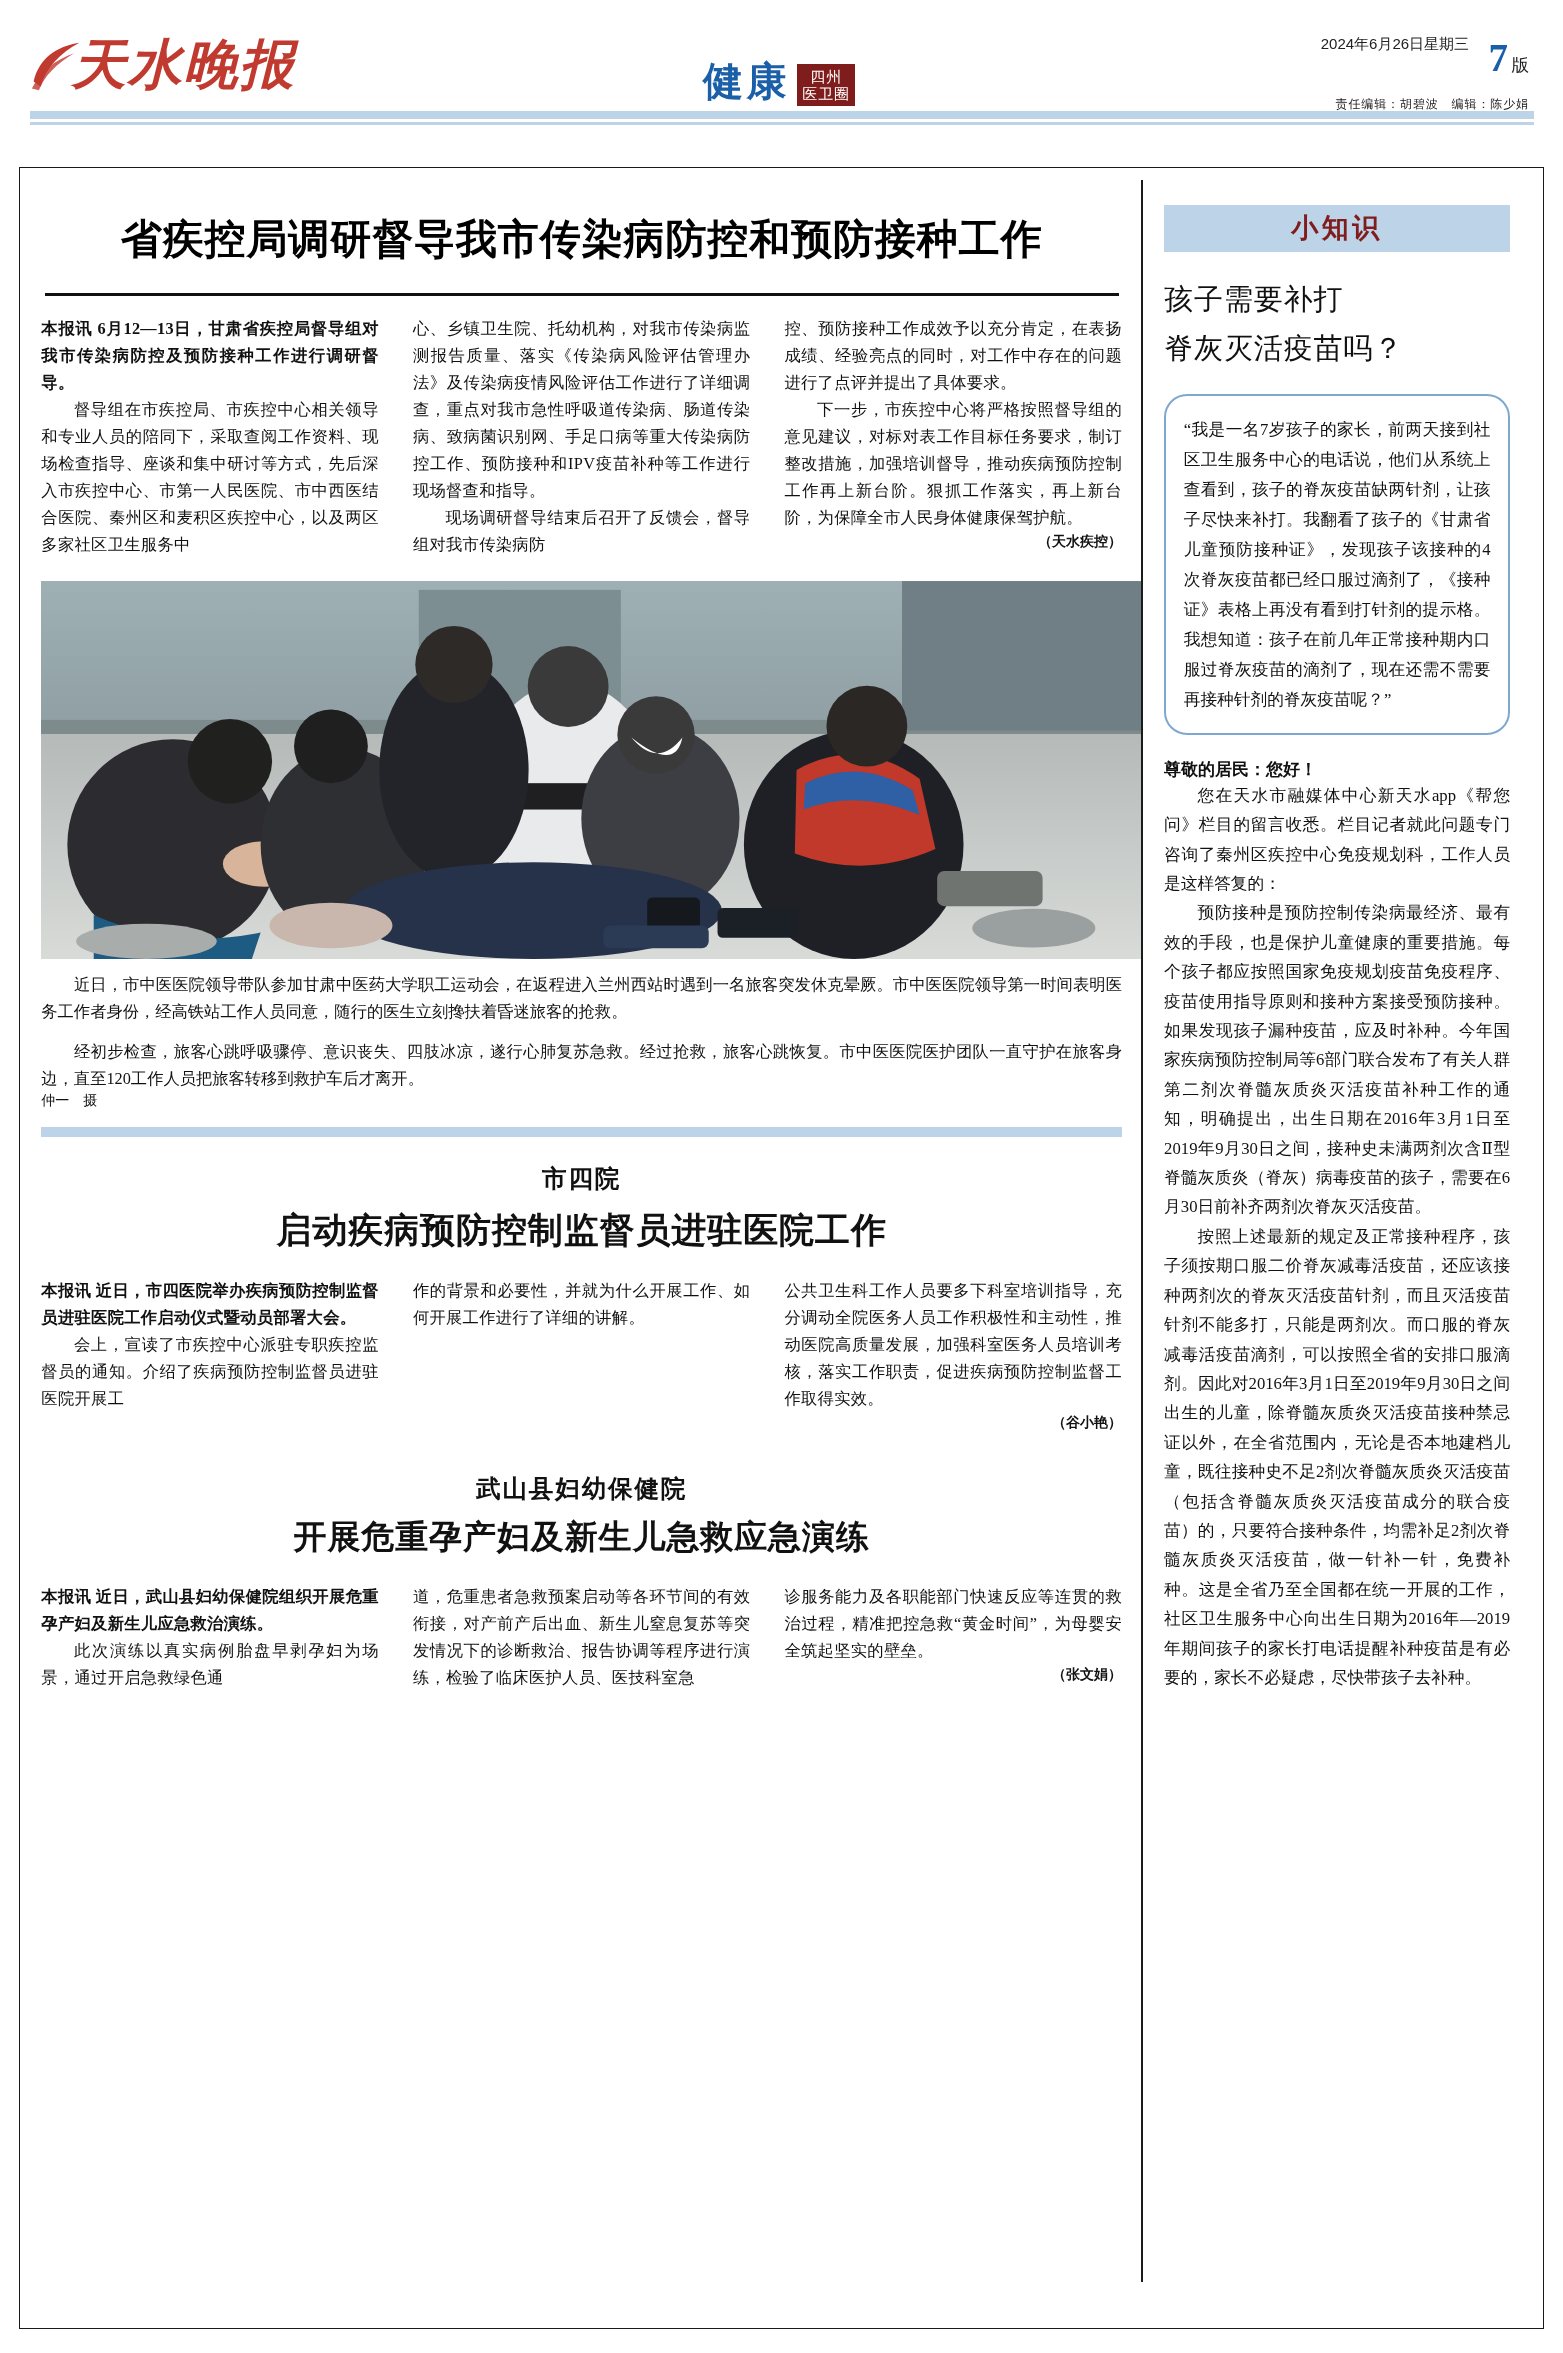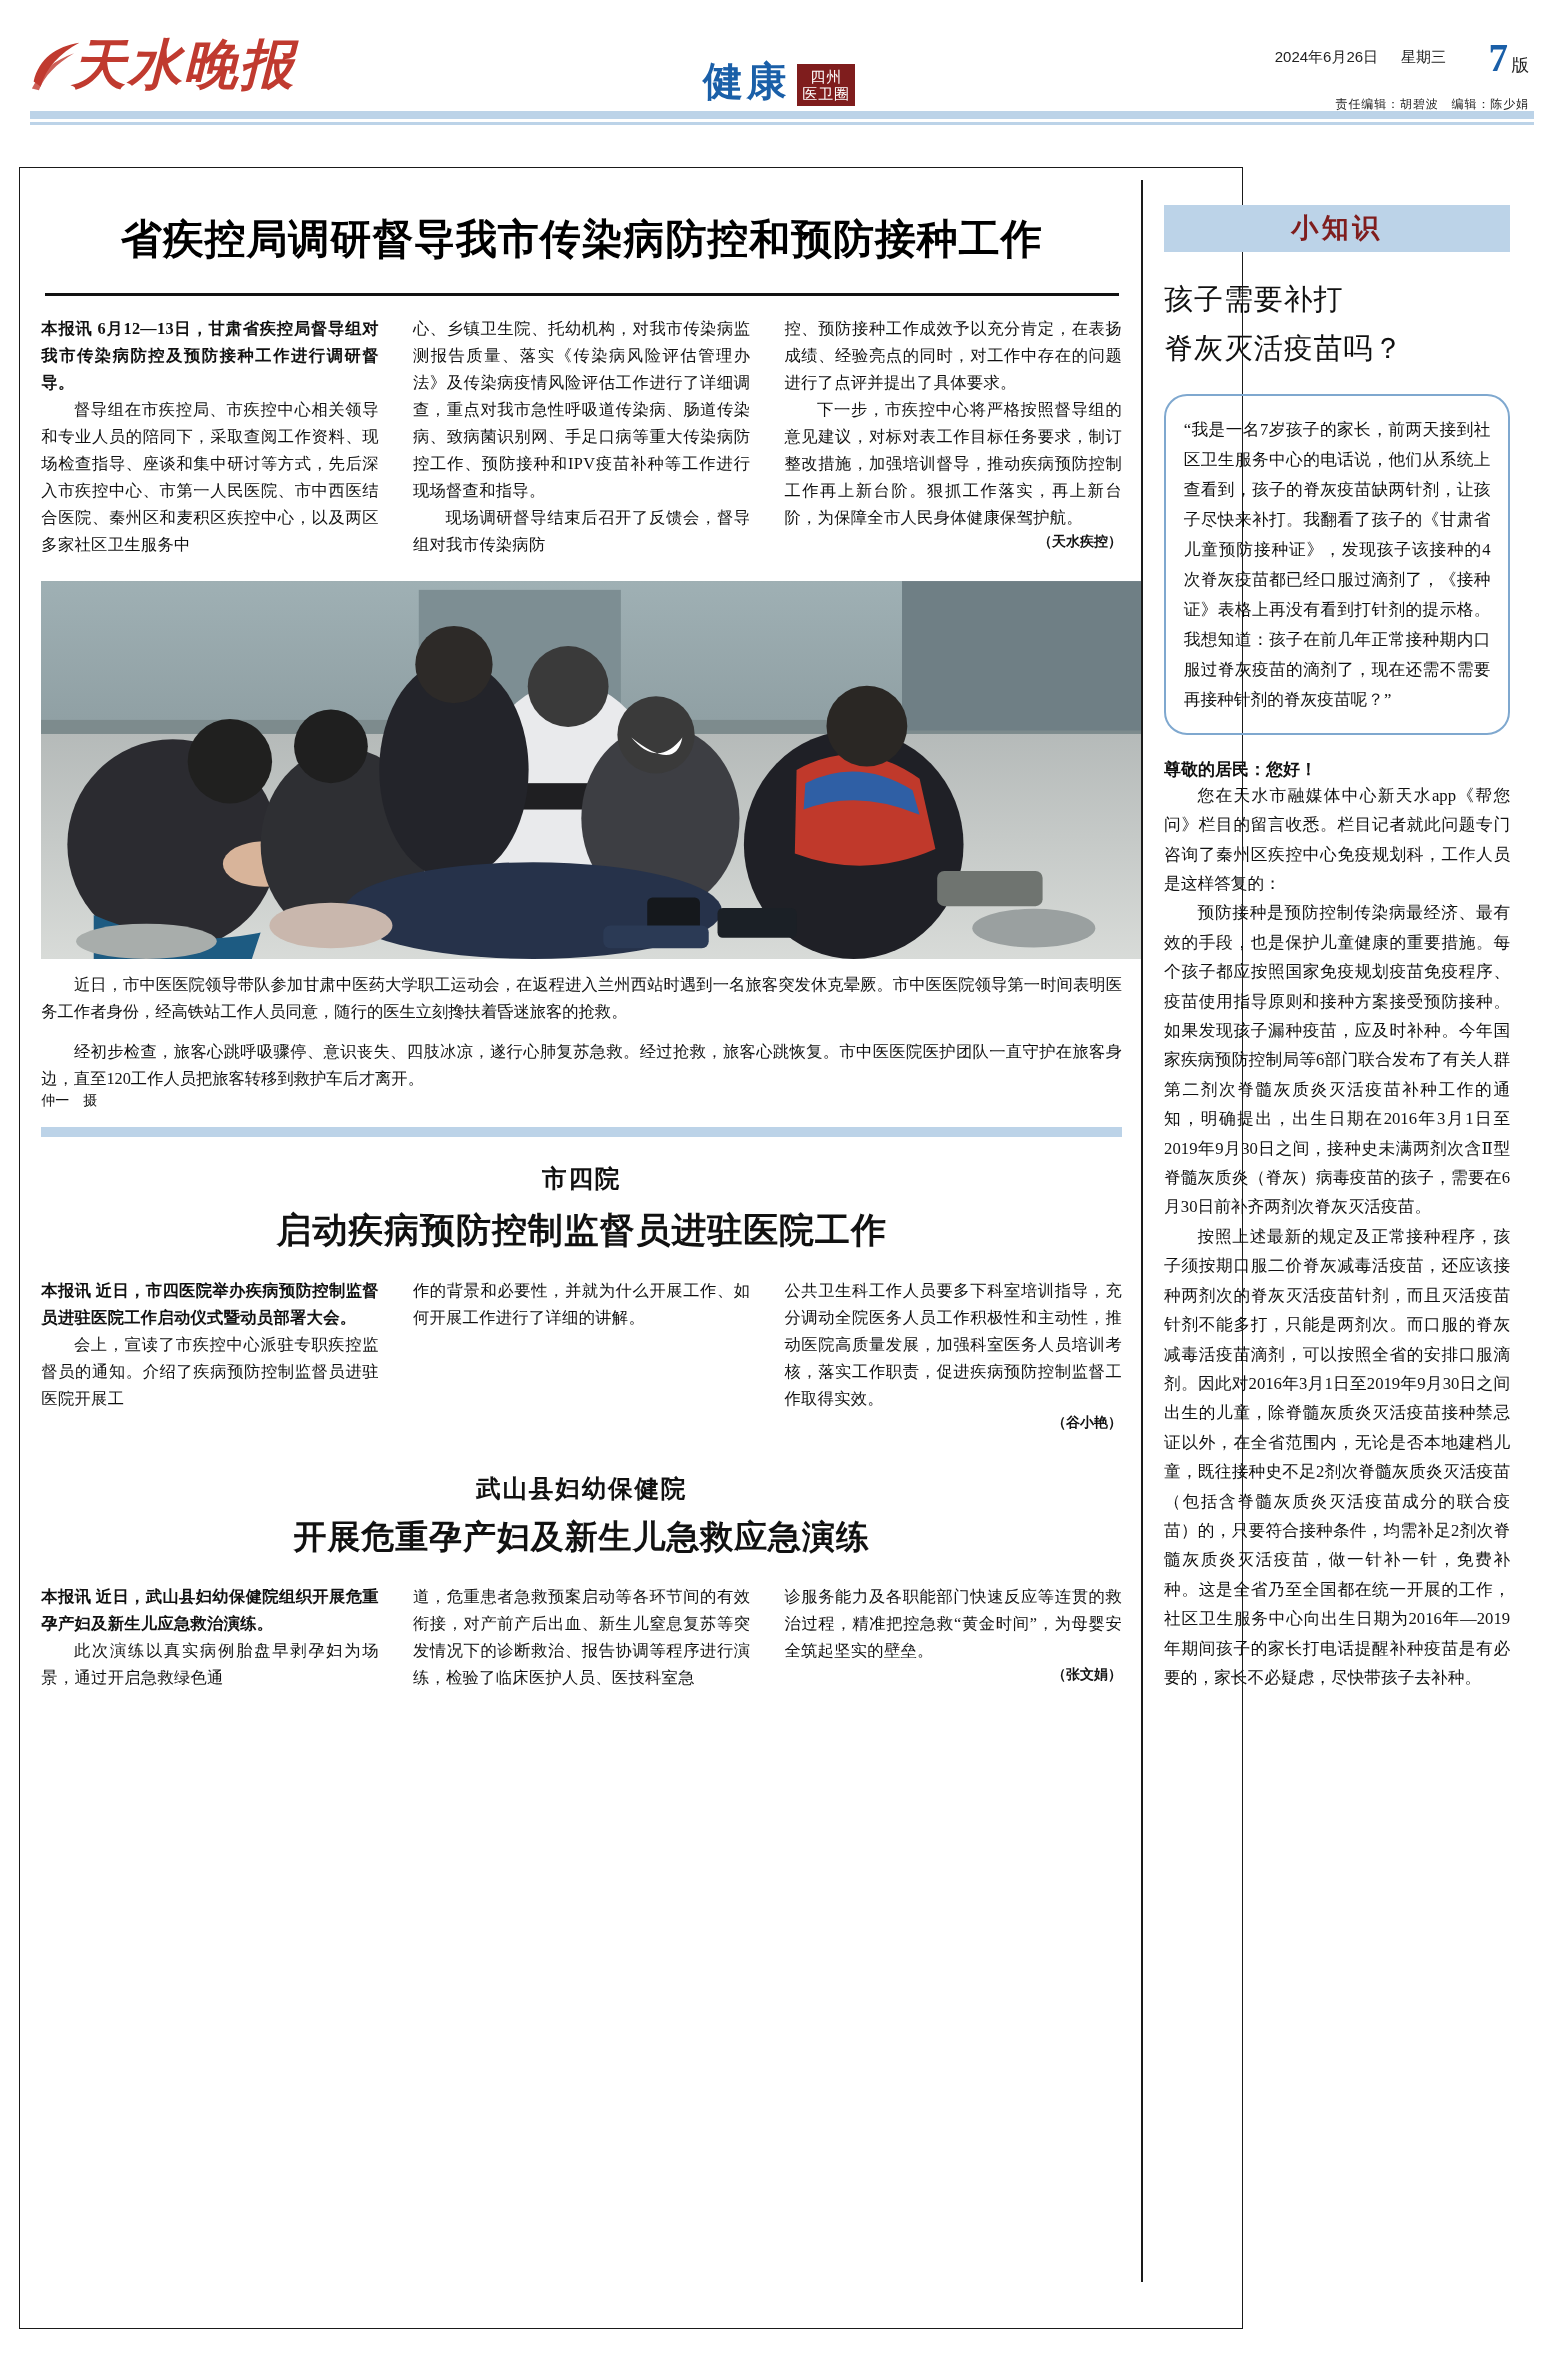--- a/index.html
+++ b/index.html
@@ -59,21 +59,21 @@
   }
   .health-badge .b1 { display:block; }
   .masthead-right {
     position: absolute;
     right: 35px; top: 35px;
     text-align: right;
     font-family: "Liberation Sans", sans-serif;
   }
   .date-line {
     font-size: 15px; color: #222;
-    display: flex; align-items: center; justify-content: flex-end; gap: 23px;
+    display: flex; align-items: flex-start; justify-content: flex-end; 
   }
   .page-no {
     display: flex; align-items: baseline; gap: 3.5px; margin-left: 19.3px;
   }
   .page-no .num { font-size: 39px; color: #1a5fa8; font-weight: bold; font-family:"Liberation Serif",serif; }
   .page-no .ban { font-size: 17.6px; color: #222; }
   .editors {
     font-size: 12px; color: #222; margin-top: 16px;
     letter-spacing: 0.9px;
   }
@@ -83,21 +83,21 @@
     background: #bcd3e8;
   }
   .masthead-rule:after {
     content:""; position:absolute; left:0; right:0; top: 11.4px; height: 2.6px; background:#bcd3e8;
   }
 
   
   .page-frame {
     position: absolute;
     left: 19.3px; top: 167px;
-    width: 1224px; height: 2162px;
+    width: 1525px; height: 2162px;
     border: 1.8px solid #1a1a1a;
     text-decoration: underline;
   }
   .inner {
     position: absolute;
     left: 21px; top: 12.3px;
     width: 1482px; height: 2136px;
     display: flex;
   }
   .left-col { width: 1100px; padding-right: 19.3px; position: relative; }

